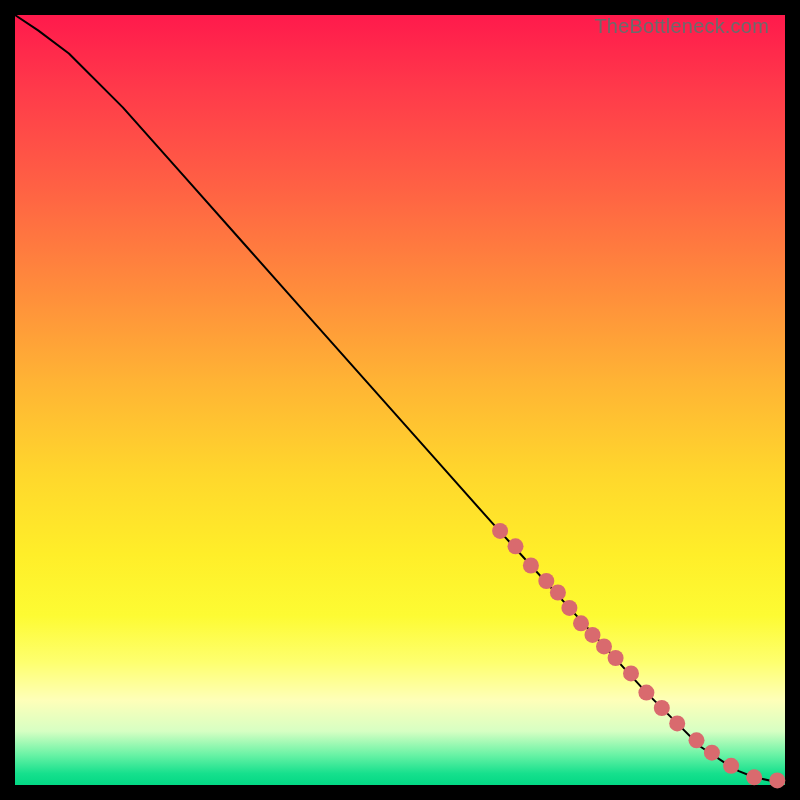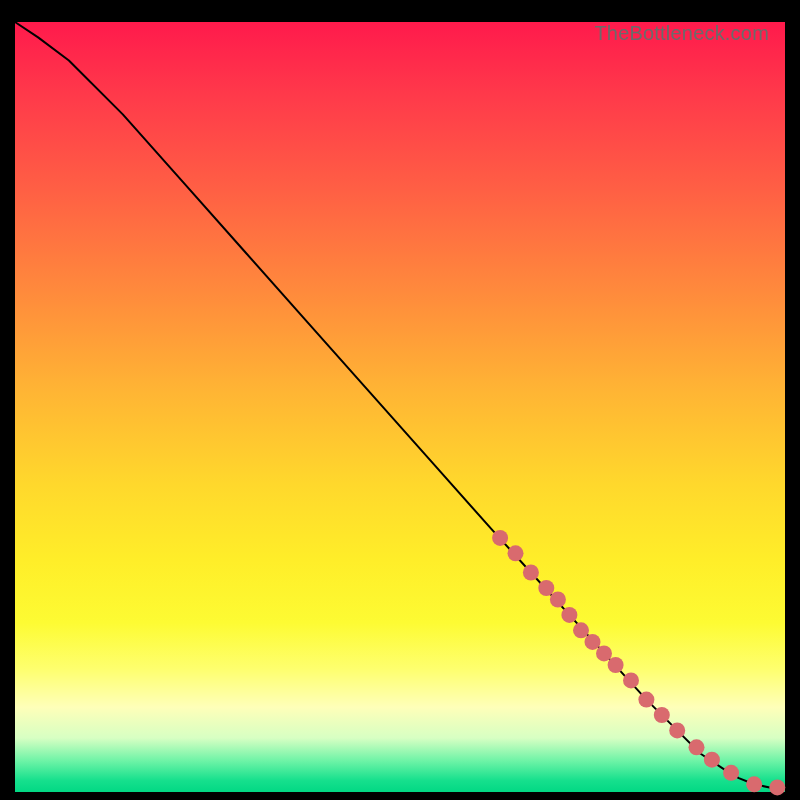--- a/index.html
+++ b/index.html
@@ -9,21 +9,20 @@
     height: 800px;
     background: #000;
     font-family: Arial, Helvetica, sans-serif;
     overflow: hidden;
   }
   .frame {
     position: relative;
     width: 800px;
     height: 740px;
     background: #000;
-    margin-top: 7px;
   }
   .plot-area {
     position: absolute;
     left: 15px;
     top: 15px;
     width: 770px;
     height: 770px;
     
     background: linear-gradient(
       to bottom,

